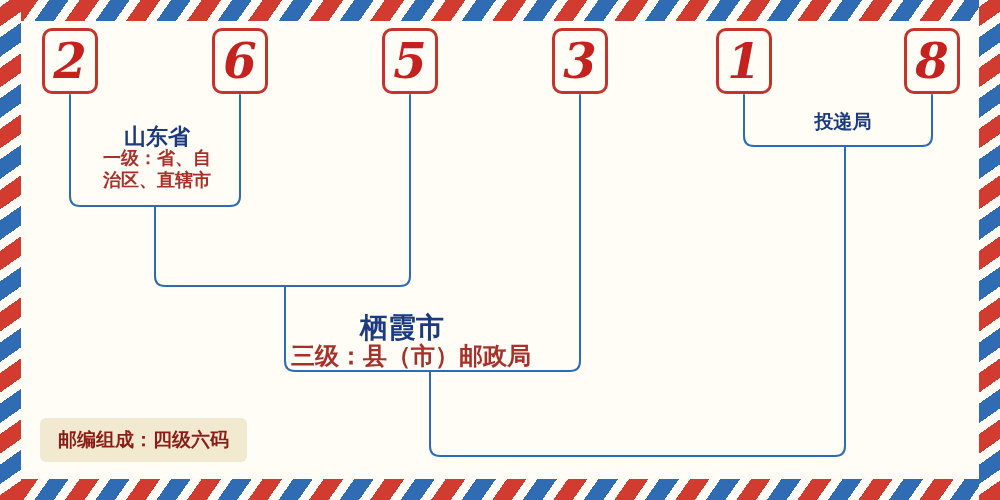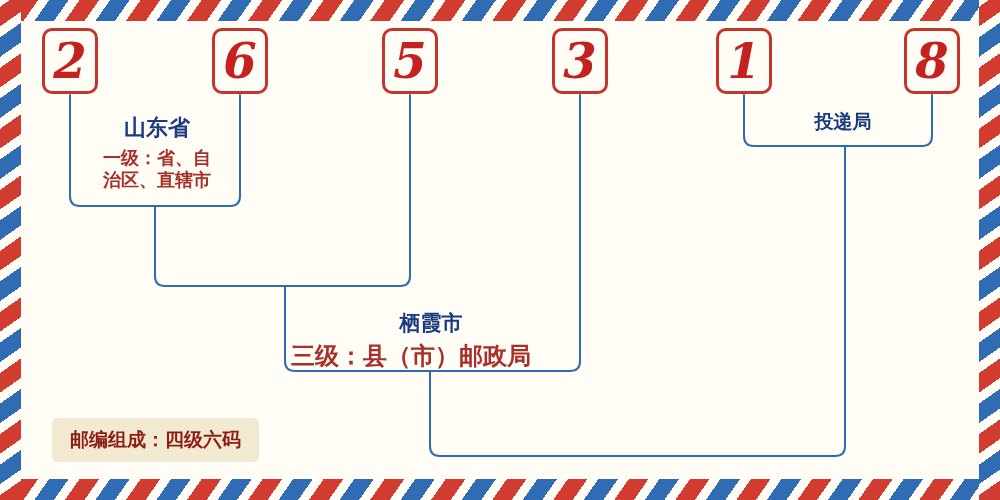--- a/index.html
+++ b/index.html
@@ -54,21 +54,21 @@
   .label {
     position: absolute;
     transform: translateX(-50%);
     white-space: nowrap;
     text-align: center;
   }
   .navy-label { color:#1c3a80; font-weight:bold; }
   .red-label  { color:#a8302a; font-weight:bold; }
   .note-box {
     position: absolute;
-    left: 52px; top: 418px;
+    left: 40px; top: 418px;
     background: #f1ead0;
     border-radius: 6px;
     padding: 9px 18px;
     color: #8e1c16;
     font-weight: bold;
     font-size: 19px;
   }
 </style>
 </head>
 <body>
@@ -100,26 +100,26 @@
   <div class="digit-box" style="left:552px">
     <span class="digit">3</span>
   </div>
   <div class="digit-box" style="left:716px">
     <span class="digit">1</span>
   </div>
   <div class="digit-box" style="left:904px">
     <span class="digit">8</span>
   </div>
 
-  <div class="label navy-label" style="left:157px; top:113px; font-size:22px;">山东省</div>
+  <div class="label navy-label" style="left:157px; top:122px; font-size:22px;">山东省</div>
   <div class="label red-label" style="left:157px; top:168px; font-size:18px;">治区、直辖市</div>
   <div class="label red-label" style="left:157px; top:146px; font-size:18px;">一级：省、自</div>
 
 
-  <div class="label navy-label" style="left:431px; top:309px; font-size:21px;">栖霞市</div>
+  <div class="label navy-label" style="left:402px; top:309px; font-size:28px;">栖霞市</div>
   <div class="label red-label" style="left:411px; top:340px; font-size:24px;">三级：县（市）邮政局</div>
 
 
   <div class="label navy-label" style="left:843px; top:109px; font-size:19px;">投递局</div>
 
   <div class="note-box">
     <span>邮编组成：四级六码</span>
   </div>
 
 </div>

